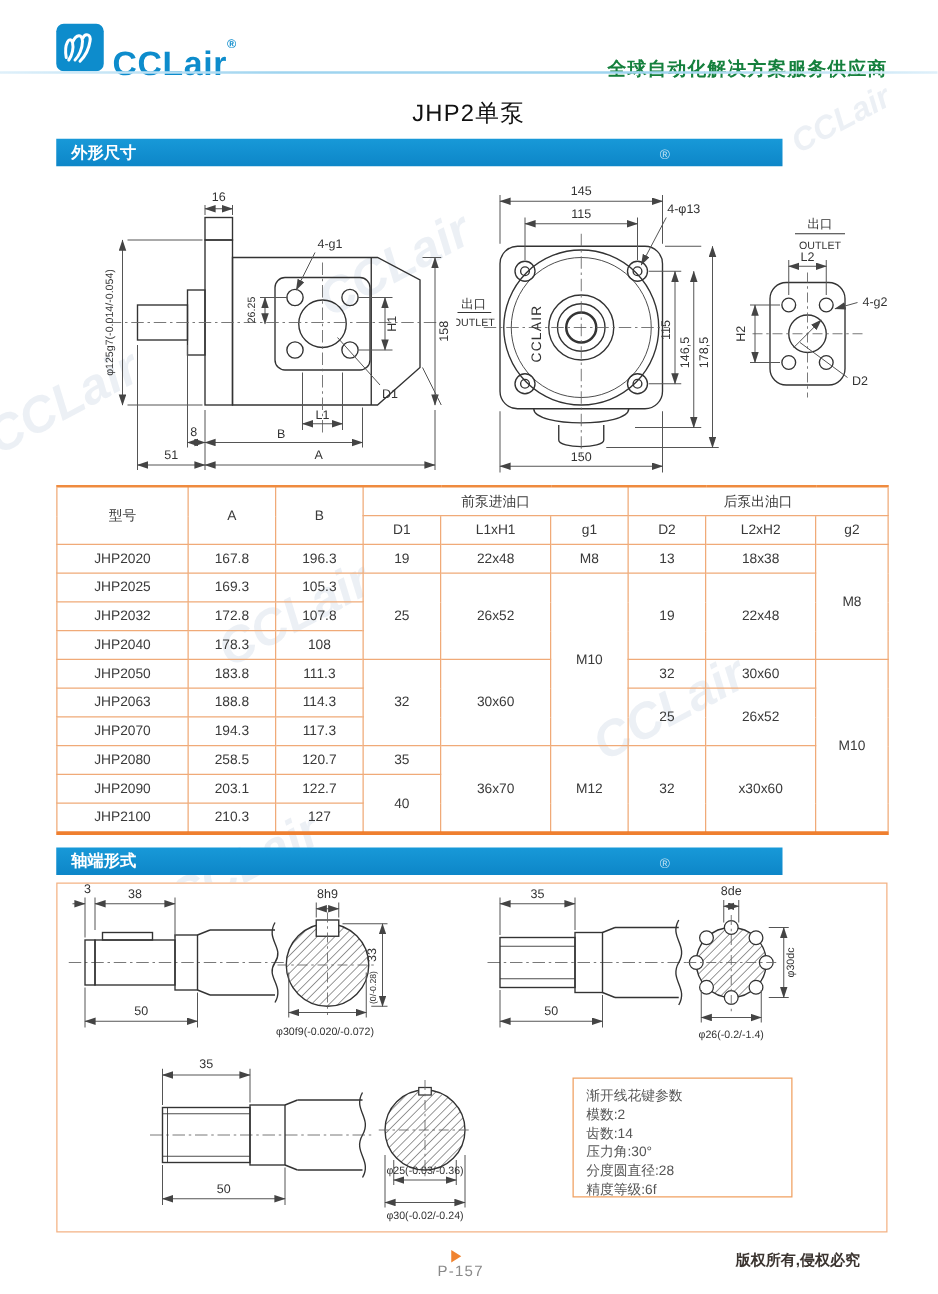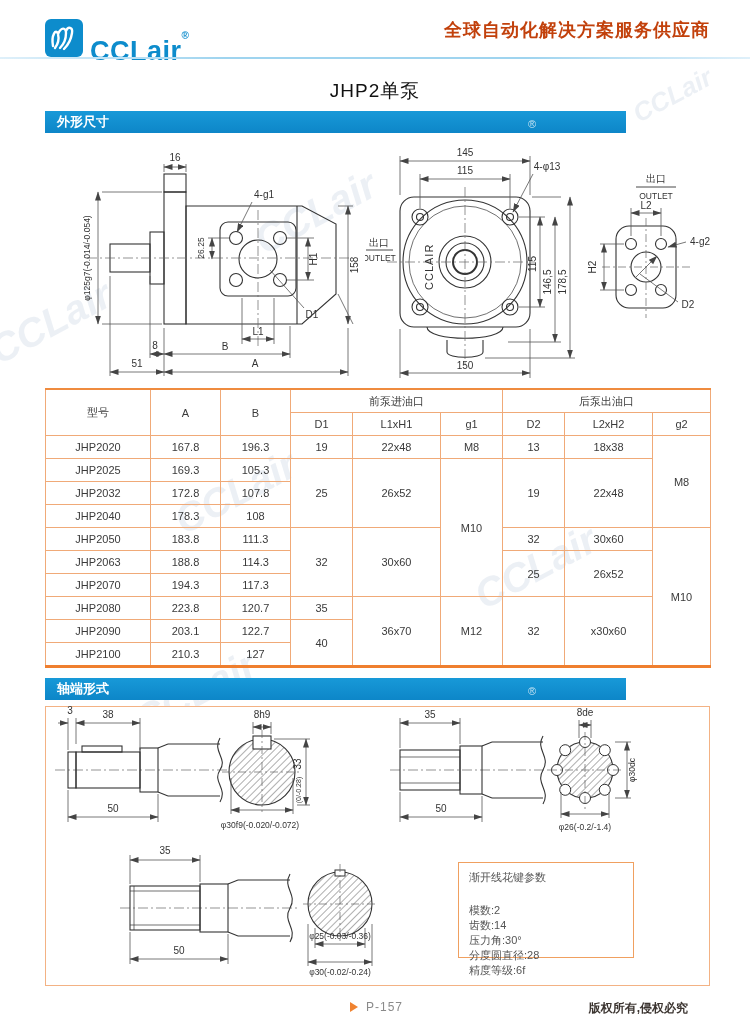--- a/index.html
+++ b/index.html
@@ -3,44 +3,44 @@
 <meta charset="utf-8">
 <style>
   html,body{margin:0;padding:0;}
   body{width:750px;height:1035px;position:relative;background:#fff;overflow:hidden;
        font-family:"Liberation Sans","DejaVu Sans",sans-serif;color:#333;}
   .abs{position:absolute;}
   
   .logo-wrap{position:absolute;left:44px;top:18px;display:flex;align-items:flex-start;}
   .logo-text{color:#0d8ccc;font-weight:bold;font-size:27px;letter-spacing:.5px;margin-left:6px;margin-top:18px;}
   .logo-reg{color:#0d8ccc;font-size:10px;vertical-align:top;position:relative;top:-6px;}
-  .tagline{position:absolute;right:40px;top:18px;color:#c2410c;font-weight:bold;font-size:18px;letter-spacing:1px;}
+  .tagline{position:absolute;right:40px;top:46px;color:#15803d;font-weight:bold;font-size:15px;letter-spacing:1px;}
   .hdr-line{position:absolute;left:0;top:57px;width:750px;height:2px;
             background:linear-gradient(90deg,#dff0fa,#9fd4ef 30%,#9fd4ef 70%,#dff0fa);}
   .page-title{position:absolute;left:0;top:78px;width:750px;text-align:center;
               font-size:19px;font-weight:normal;color:#111;letter-spacing:1px;}
   .sec-bar{position:absolute;left:45px;width:581px;height:22px;background:linear-gradient(180deg,#1899d8,#0d86c8);
            color:#fff;font-weight:bold;font-size:13px;line-height:22px;padding-left:12px;box-sizing:border-box;}
   .sec-bar .bar-reg{position:absolute;right:90px;top:2px;font-weight:normal;font-size:11px;color:rgba(255,255,255,.75);}
   
   table.dim{position:absolute;left:45px;top:388px;width:665px;border-collapse:collapse;
             font-size:11px;color:#3a3a3a;table-layout:fixed;}
   table.dim th,table.dim td{border:1px solid #f0aa78;text-align:center;padding:0;
             height:22px;font-weight:normal;background:transparent;}
   table.dim thead th{height:22px;}
   table.dim{border-top:2px solid #ef8b3f;border-bottom:3px solid #ef7f2f;}
   
   .shaft-box{position:absolute;left:45px;top:706px;width:665px;height:280px;
              border:1px solid #f3b284;box-sizing:border-box;background:#fff;}
   .spline-box{position:absolute;left:458px;top:862px;width:176px;height:96px;
               border:1px solid #f0a060;box-sizing:border-box;padding:7px 10px;
               font-size:11px;color:#555;line-height:15px;}
-  .spline-box .sp-title{margin-bottom:18px;}
-  
-  .footer-page{position:absolute;left:350px;top:1000px;font-size:12px;color:#8a8a8a;letter-spacing:1px;display:flex;align-items:center;}
+  .spline-box .sp-title{margin-bottom:0;}
+  
+  .footer-page{position:absolute;left:350px;top:1000px;font-size:12px;color:#8a8a8a;letter-spacing:1px;display:flex;align-items:center;flex-direction:column;}
   .tri{width:0;height:0;border-left:8px solid #f08330;border-top:5px solid transparent;
        border-bottom:5px solid transparent;margin-right:8px;}
   .footer-copy{position:absolute;right:62px;top:1000px;font-size:12px;font-weight:bold;color:#3b3430;padding-left:9px;}
   
   .wm{position:absolute;font-weight:bold;font-style:italic;color:rgba(140,168,195,.17);
       transform:rotate(-28deg);white-space:nowrap;pointer-events:none;font-size:40px;}
   .wm.sm{font-size:26px;}
   
   svg text{font-family:"Liberation Sans","DejaVu Sans",sans-serif;}
   .dt{font-size:10px;fill:#333;text-anchor:middle;}
@@ -308,21 +308,21 @@
       <td rowspan="2">25</td>
       <td rowspan="2">26x52</td>
     </tr>
     <tr>
       <td>JHP2070</td>
       <td>194.3</td>
       <td>117.3</td>
     </tr>
     <tr>
       <td>JHP2080</td>
-      <td>223.8</td>
+      <td>258.5</td>
       <td>120.7</td>
       <td>35</td>
       <td rowspan="3">36x70</td>
       <td rowspan="3">M12</td>
       <td rowspan="3">32</td>
       <td rowspan="3">x30x60</td>
     </tr>
     <tr>
       <td>JHP2090</td>
       <td>203.1</td>

